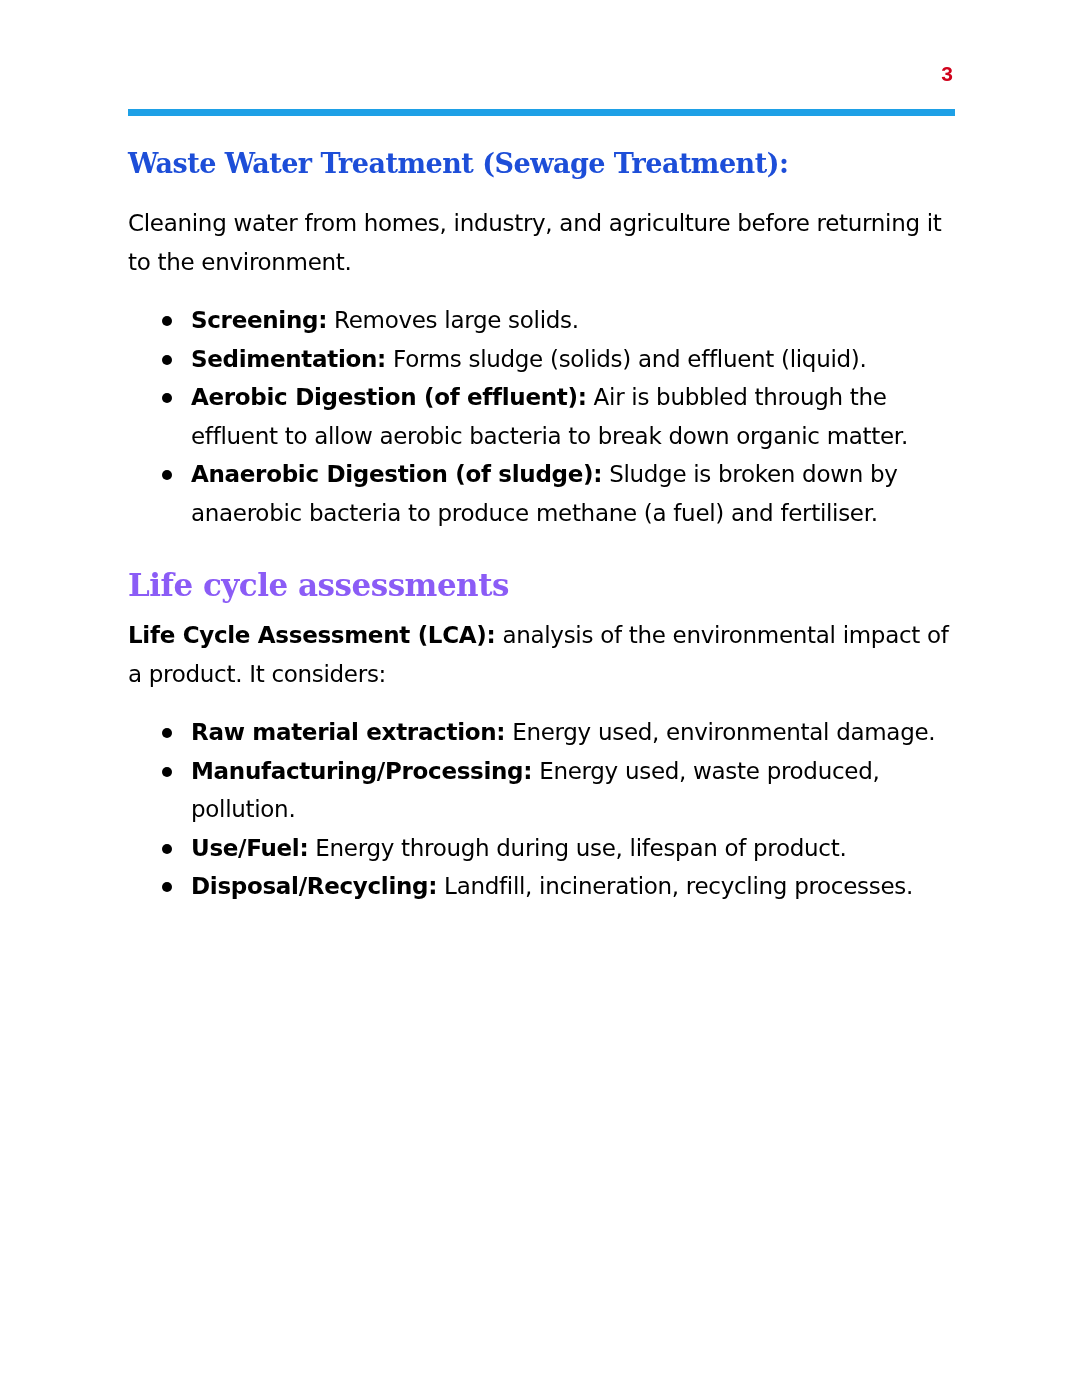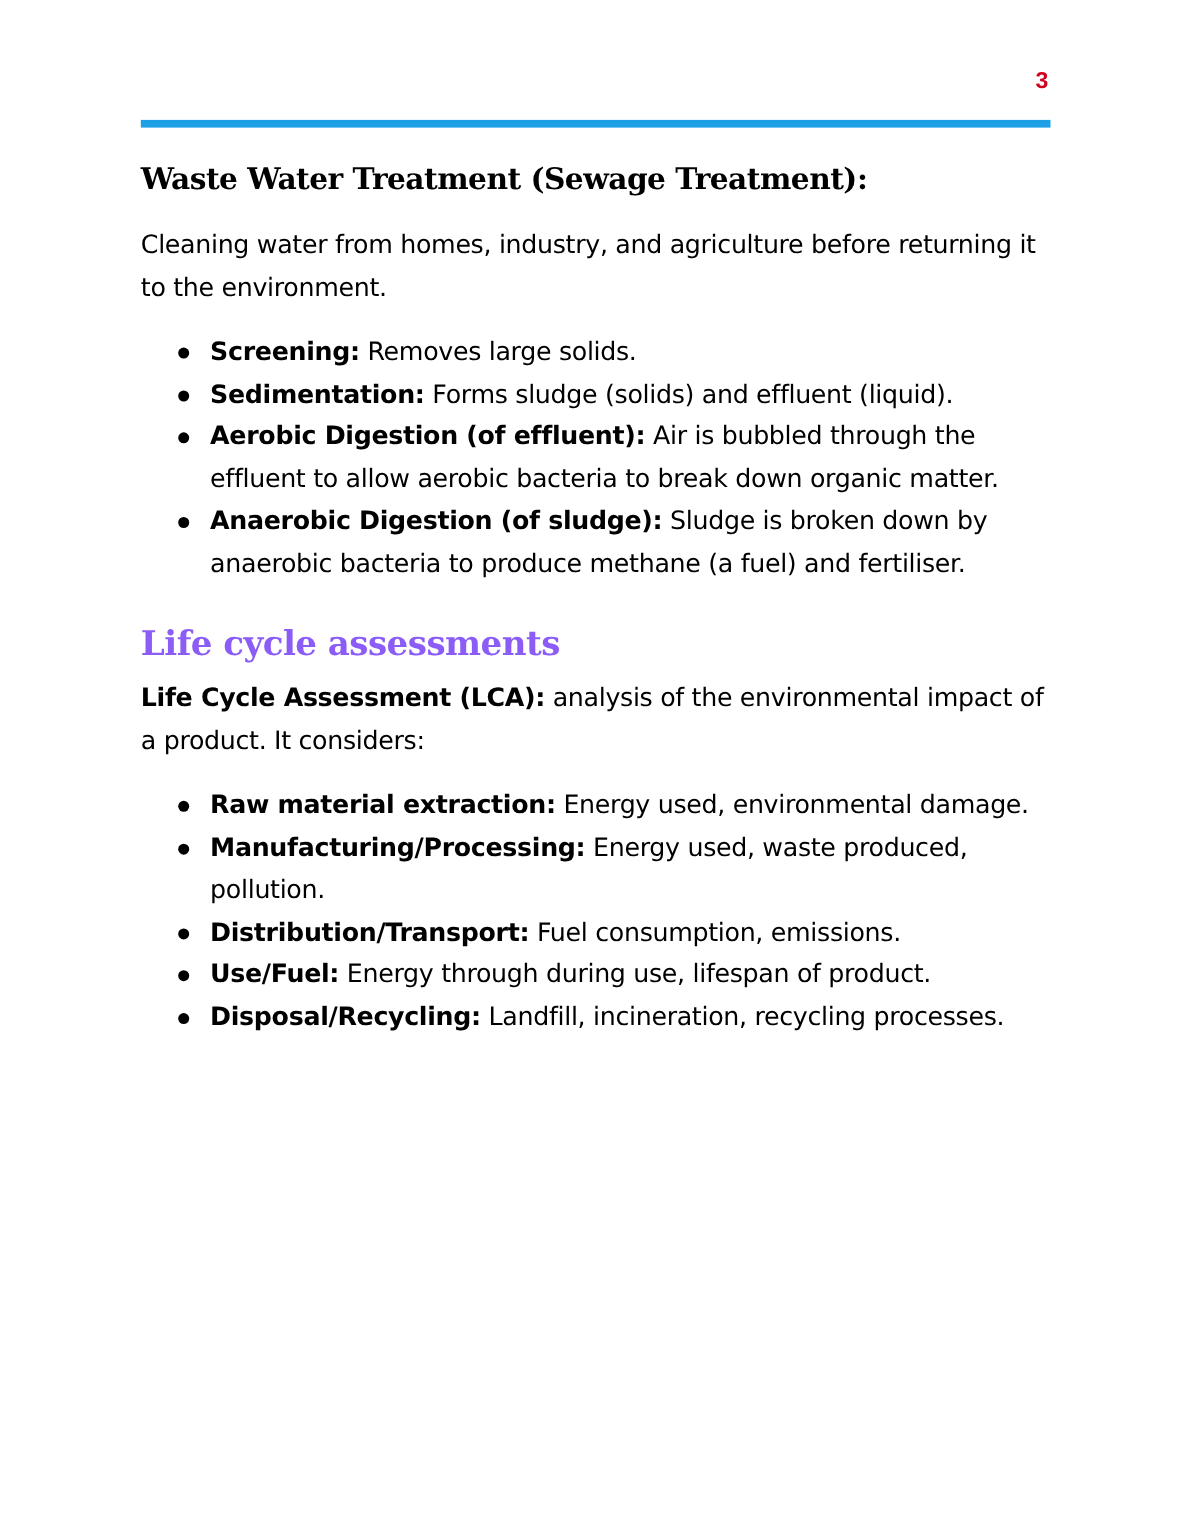--- a/index.html
+++ b/index.html
@@ -38,21 +38,21 @@
       left: 128px;
       width: 830px;
     }
     h2.section-heading {
       font-family: "DejaVu Serif", serif;
       font-weight: bold;
       margin: 0;
       letter-spacing: -0.5px;
     }
     h2.orange {
-      color: #000000;
+      color: #1d4ed8;
       font-size: 27px;
       line-height: 48px;
       margin-top: 0;
     }
     h2.green {
       color: #8b5cf6;
       font-size: 31px;
       line-height: 50px;
     }
     p.body-text {
@@ -123,24 +123,20 @@
     <li>
       <span class="bullet-dot"></span>
       <span class="term">Raw material extraction:</span><span> Energy used, environmental damage.</span>
     </li>
     <li>
       <span class="bullet-dot"></span>
       <span class="term">Manufacturing/Processing:</span><span> Energy used, waste produced, pollution.</span>
     </li>
     <li>
       <span class="bullet-dot"></span>
-      <span class="term">Distribution/Transport:</span><span> Fuel consumption, emissions.</span>
-    </li>
-    <li>
-      <span class="bullet-dot"></span>
       <span class="term">Use/Fuel:</span><span> Energy through during use, lifespan of product.</span>
     </li>
     <li>
       <span class="bullet-dot"></span>
       <span class="term">Disposal/Recycling:</span><span> Landfill, incineration, recycling processes.</span>
     </li>
   </ul>
 
 </div>
 

